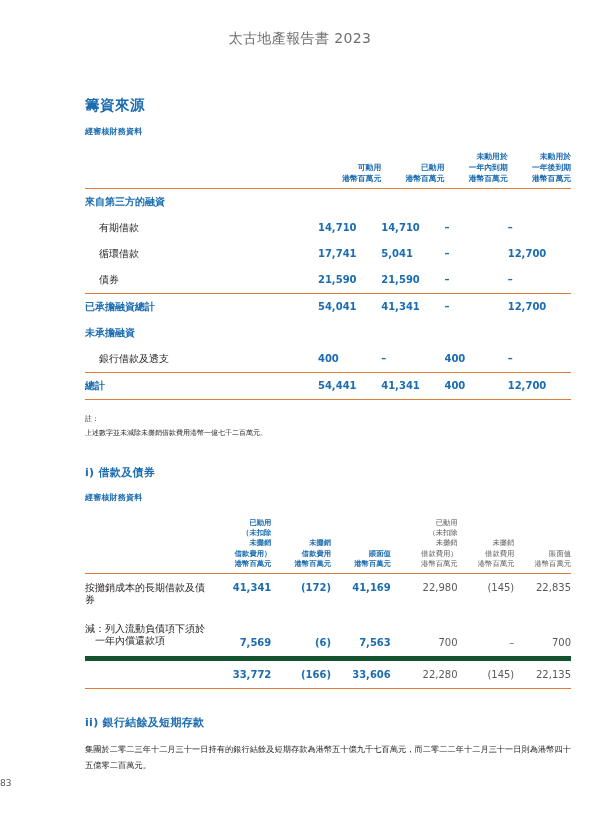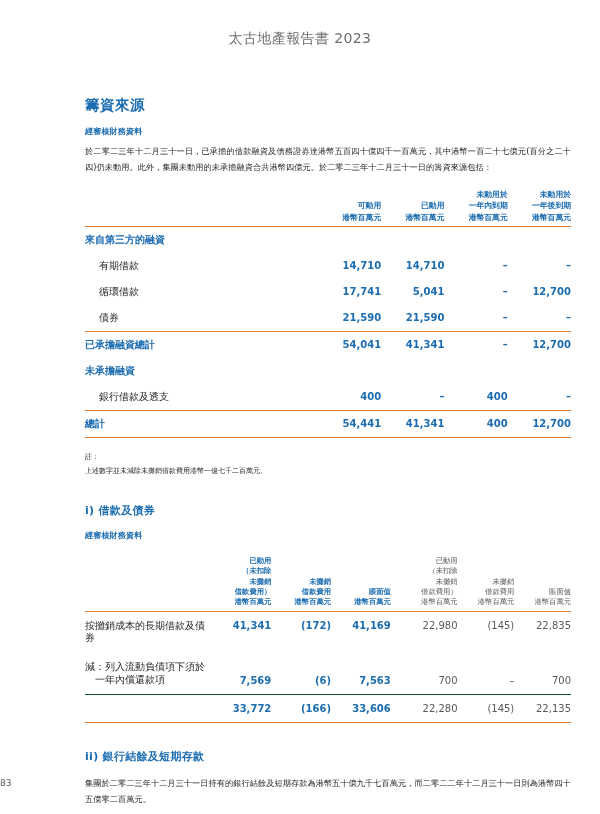--- a/index.html
+++ b/index.html
@@ -85,21 +85,20 @@
   .tbl1 th.lbl {
     text-align: left;
     width: 232px;
   }
   .tbl1 td {
     padding: 6px 0;
     font-size: 10px;
     color: #231f20;
   }
   .tbl1 td.num {
-    text-align: right;
     font-weight: bold;
     color: #1b6cb0;
     width: 63px;
   }
   .tbl1 td.lbl {
     text-align: left;
   }
   .grp-head td.lbl {
     font-weight: bold;
     color: #1b6cb0;
@@ -175,21 +174,21 @@
   }
   .tbl2 td.n23 {
     text-align: right;
     font-weight: bold;
     color: #1b6cb0;
   }
   .tbl2 td.n22 {
     text-align: right;
     color: #58595b;
   }
-  .tbl2 tr.sumrow td { border-top: 1px solid #14532d; }
+  .tbl2 tr.sumrow td { border-top: 5px solid #14532d; }
   .tbl2 tr.lastrow td { border-bottom: 1.3px solid #e07b39; }
   .indent-sub { padding-left: 10px; display: block; }
   .pagenum {
     position: absolute;
     bottom: 26px;
     left: 0;
     width: 523px;
     text-align: left;
     font-size: 9px;
     color: #58595b;
@@ -199,21 +198,20 @@
 <body>
 
 <div class="page">
 
   <div class="running-head">太古地產報告書 2023</div>
 
   <div class="content">
 
     <h1 class="section-title">籌資來源</h1>
     <div class="sub-label">經審核財務資料</div>
-    <p class="body-text">於二零二三年十二月三十一日，已承擔的借款融資及債務證券達港幣五百四十億四千一百萬元，其中港幣一百二十七億元(百分之二十四)仍未動用。此外，集團未動用的未承擔融資合共港幣四億元。於二零二三年十二月三十一日的籌資來源包括：</p>
 
     <table class="tbl1">
       <thead>
         <tr class="hdr">
           <th class="lbl"></th>
           <th>
             <span></span><br>
             <span>可動用</span><br>
             <span>港幣百萬元</span>
           </th>

